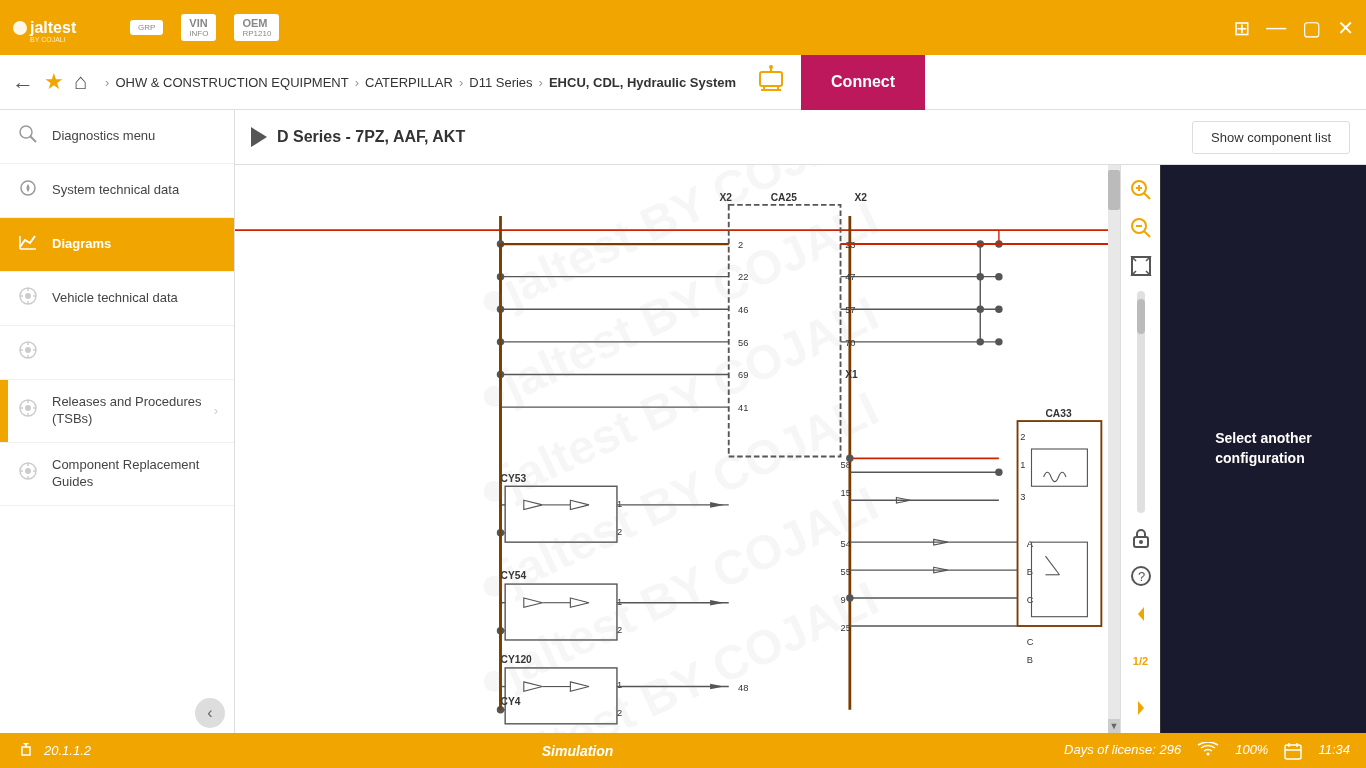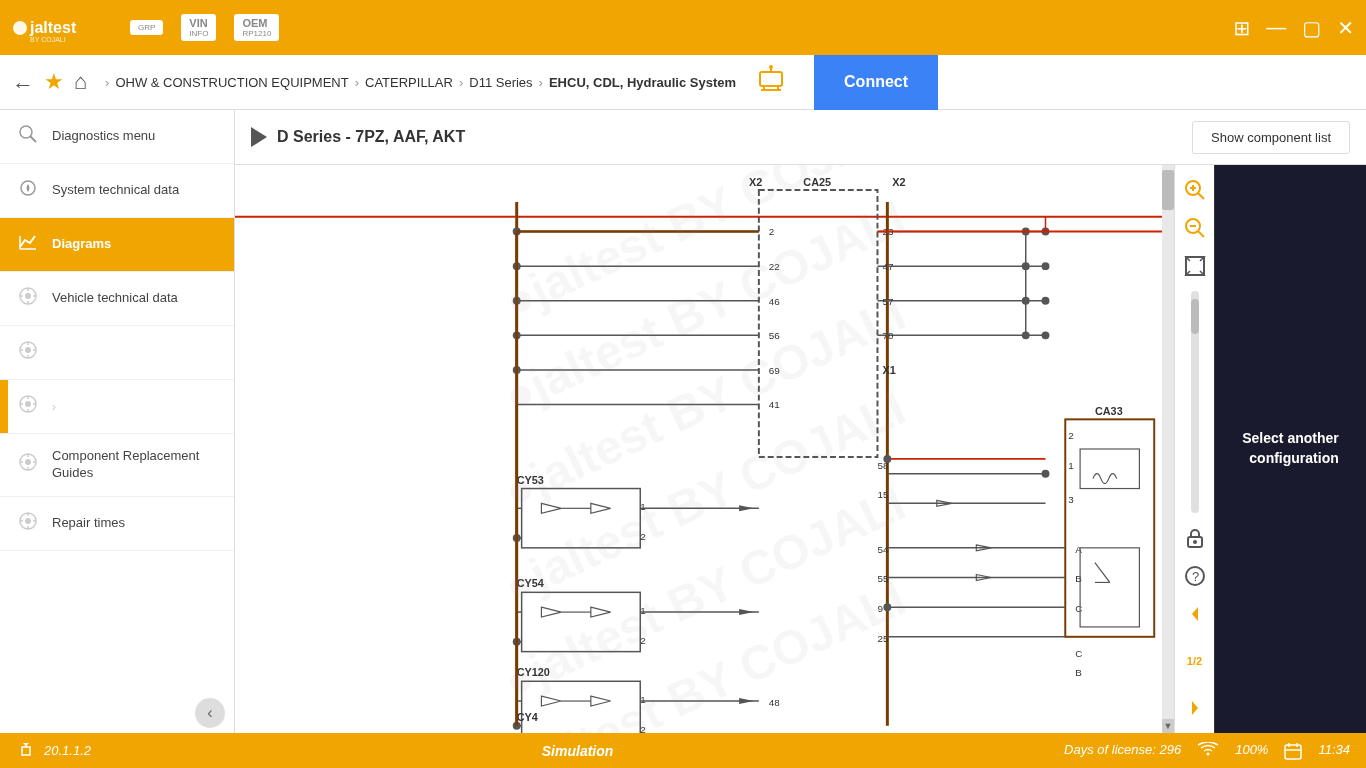--- a/index.html
+++ b/index.html
@@ -28,21 +28,21 @@
       border-bottom: 1px solid #ddd;
     }
     #navbar-left { display: flex; align-items: center; gap: 10px; padding: 0 12px; }
     .nav-icon-btn { font-size: 22px; cursor: pointer; color: #555; }
     .nav-star { color: #f0a500; }
     .breadcrumb { display: flex; align-items: center; gap: 6px; font-size: 13px; color: #333; flex: 1; padding: 0 8px; }
     .breadcrumb-sep { color: #999; }
     .breadcrumb-item { cursor: pointer; }
     .breadcrumb-item:last-child { font-weight: bold; }
     #navbar-right { display: flex; align-items: center; }
-    .connect-area { background: #3b82f6; color: #fff; height: 55px; display: flex; align-items: center; padding: 0 30px; font-size: 16px; font-weight: bold; cursor: pointer; margin-left: 13px; }
+    .connect-area { background: #be185d; color: #fff; height: 55px; display: flex; align-items: center; padding: 0 30px; font-size: 16px; font-weight: bold; cursor: pointer; }
     .nav-conn-icon { color: #f0a500; font-size: 22px; margin-right: 15px; cursor: pointer; }
 
     
     #main { display: flex; width: 100%; height: calc(768px - 55px - 55px - 35px); }
 
     
     #sidebar { width: 235px; background: #fff; border-right: 1px solid #ddd; flex-shrink: 0; }
     .sidebar-item {
       display: flex; align-items: center; gap: 12px;
       padding: 14px 16px; cursor: pointer; border-bottom: 1px solid #f0f0f0;
@@ -82,23 +82,23 @@
       padding: 8px 0; gap: 4px;
     }
     .rt-btn {
       width: 34px; height: 34px; display: flex; align-items: center; justify-content: center;
       cursor: pointer; font-size: 18px; color: #555; border-radius: 3px;
     }
     .rt-page { font-size: 11px; color: #f0a500; font-weight: bold; margin: 20px 0; }
 
     
     #select-config {
-      width: 152px; background: #1a1a2e; color: #fff;
+      width: 206px; background: #1a1a2e; color: #fff;
       display: flex; align-items: center; justify-content: center;
-      text-align: right; font-size: 14px; font-weight: bold;
+      text-align: left; font-size: 14px; font-weight: bold;
       cursor: pointer; padding: 10px; line-height: 1.4;
       border-left: 1px solid #333;
     }
 
     
     #bottombar {
       width: 100%; height: 35px; background: #f0a500;
       display: flex; align-items: center; justify-content: space-between;
       padding: 0 16px;
       font-style: italic;
@@ -257,51 +257,39 @@
       <span class="si-icon">
         <svg width="20" height="20" viewBox="0 0 20 20">
             <circle cx="10" cy="10" r="8" fill="none" stroke="#ccc" stroke-width="1.5"></circle>
             <circle cx="10" cy="10" r="3" fill="#ccc"></circle>
             <line x1="10" y1="2" x2="10" y2="5" stroke="#ccc" stroke-width="1.5"></line>
             <line x1="10" y1="15" x2="10" y2="18" stroke="#ccc" stroke-width="1.5"></line>
             <line x1="2" y1="10" x2="5" y2="10" stroke="#ccc" stroke-width="1.5"></line>
             <line x1="15" y1="10" x2="18" y2="10" stroke="#ccc" stroke-width="1.5"></line>
           </svg>
       </span>
+      <span class="sidebar-item-label">Releases and Procedures (TSBs)</span>
       <span class="sidebar-arrow">›</span>
       <div style="position:absolute;left:0;top:0;bottom:0;width:8px;background:#f0a500;"></div>
     </div>
 
     <div class="sidebar-item">
       <span class="si-icon">
         <svg width="20" height="20" viewBox="0 0 20 20">
             <circle cx="10" cy="10" r="8" fill="none" stroke="#ccc" stroke-width="1.5"></circle>
             <circle cx="10" cy="10" r="3" fill="#ccc"></circle>
             <line x1="10" y1="2" x2="10" y2="5" stroke="#ccc" stroke-width="1.5"></line>
             <line x1="10" y1="15" x2="10" y2="18" stroke="#ccc" stroke-width="1.5"></line>
             <line x1="2" y1="10" x2="5" y2="10" stroke="#ccc" stroke-width="1.5"></line>
             <line x1="15" y1="10" x2="18" y2="10" stroke="#ccc" stroke-width="1.5"></line>
           </svg>
       </span>
       <span class="sidebar-item-label">Component Replacement Guides</span>
     </div>
 
-    <div class="sidebar-item">
-      <span class="si-icon">
-        <svg width="20" height="20" viewBox="0 0 20 20">
-            <circle cx="10" cy="10" r="8" fill="none" stroke="#ccc" stroke-width="1.5"></circle>
-            <circle cx="10" cy="10" r="3" fill="#ccc"></circle>
-            <line x1="10" y1="2" x2="10" y2="5" stroke="#ccc" stroke-width="1.5"></line>
-            <line x1="10" y1="15" x2="10" y2="18" stroke="#ccc" stroke-width="1.5"></line>
-            <line x1="2" y1="10" x2="5" y2="10" stroke="#ccc" stroke-width="1.5"></line>
-            <line x1="15" y1="10" x2="18" y2="10" stroke="#ccc" stroke-width="1.5"></line>
-          </svg>
-      </span>
-      <span class="sidebar-item-label">Repair times</span>
-    </div>
 
     <div style="position:absolute;bottom:40px;left:0;width:235px;display:flex;justify-content:flex-end;padding-right:10px;">
       <div style="width:30px;height:30px;background:#ddd;border-radius:50%;display:flex;align-items:center;justify-content:center;cursor:pointer;font-size:16px;color:#666;">‹</div>
     </div>
   </div>
 
   <div id="content">
 
     <div id="content-header">
       <div class="content-title-area">

